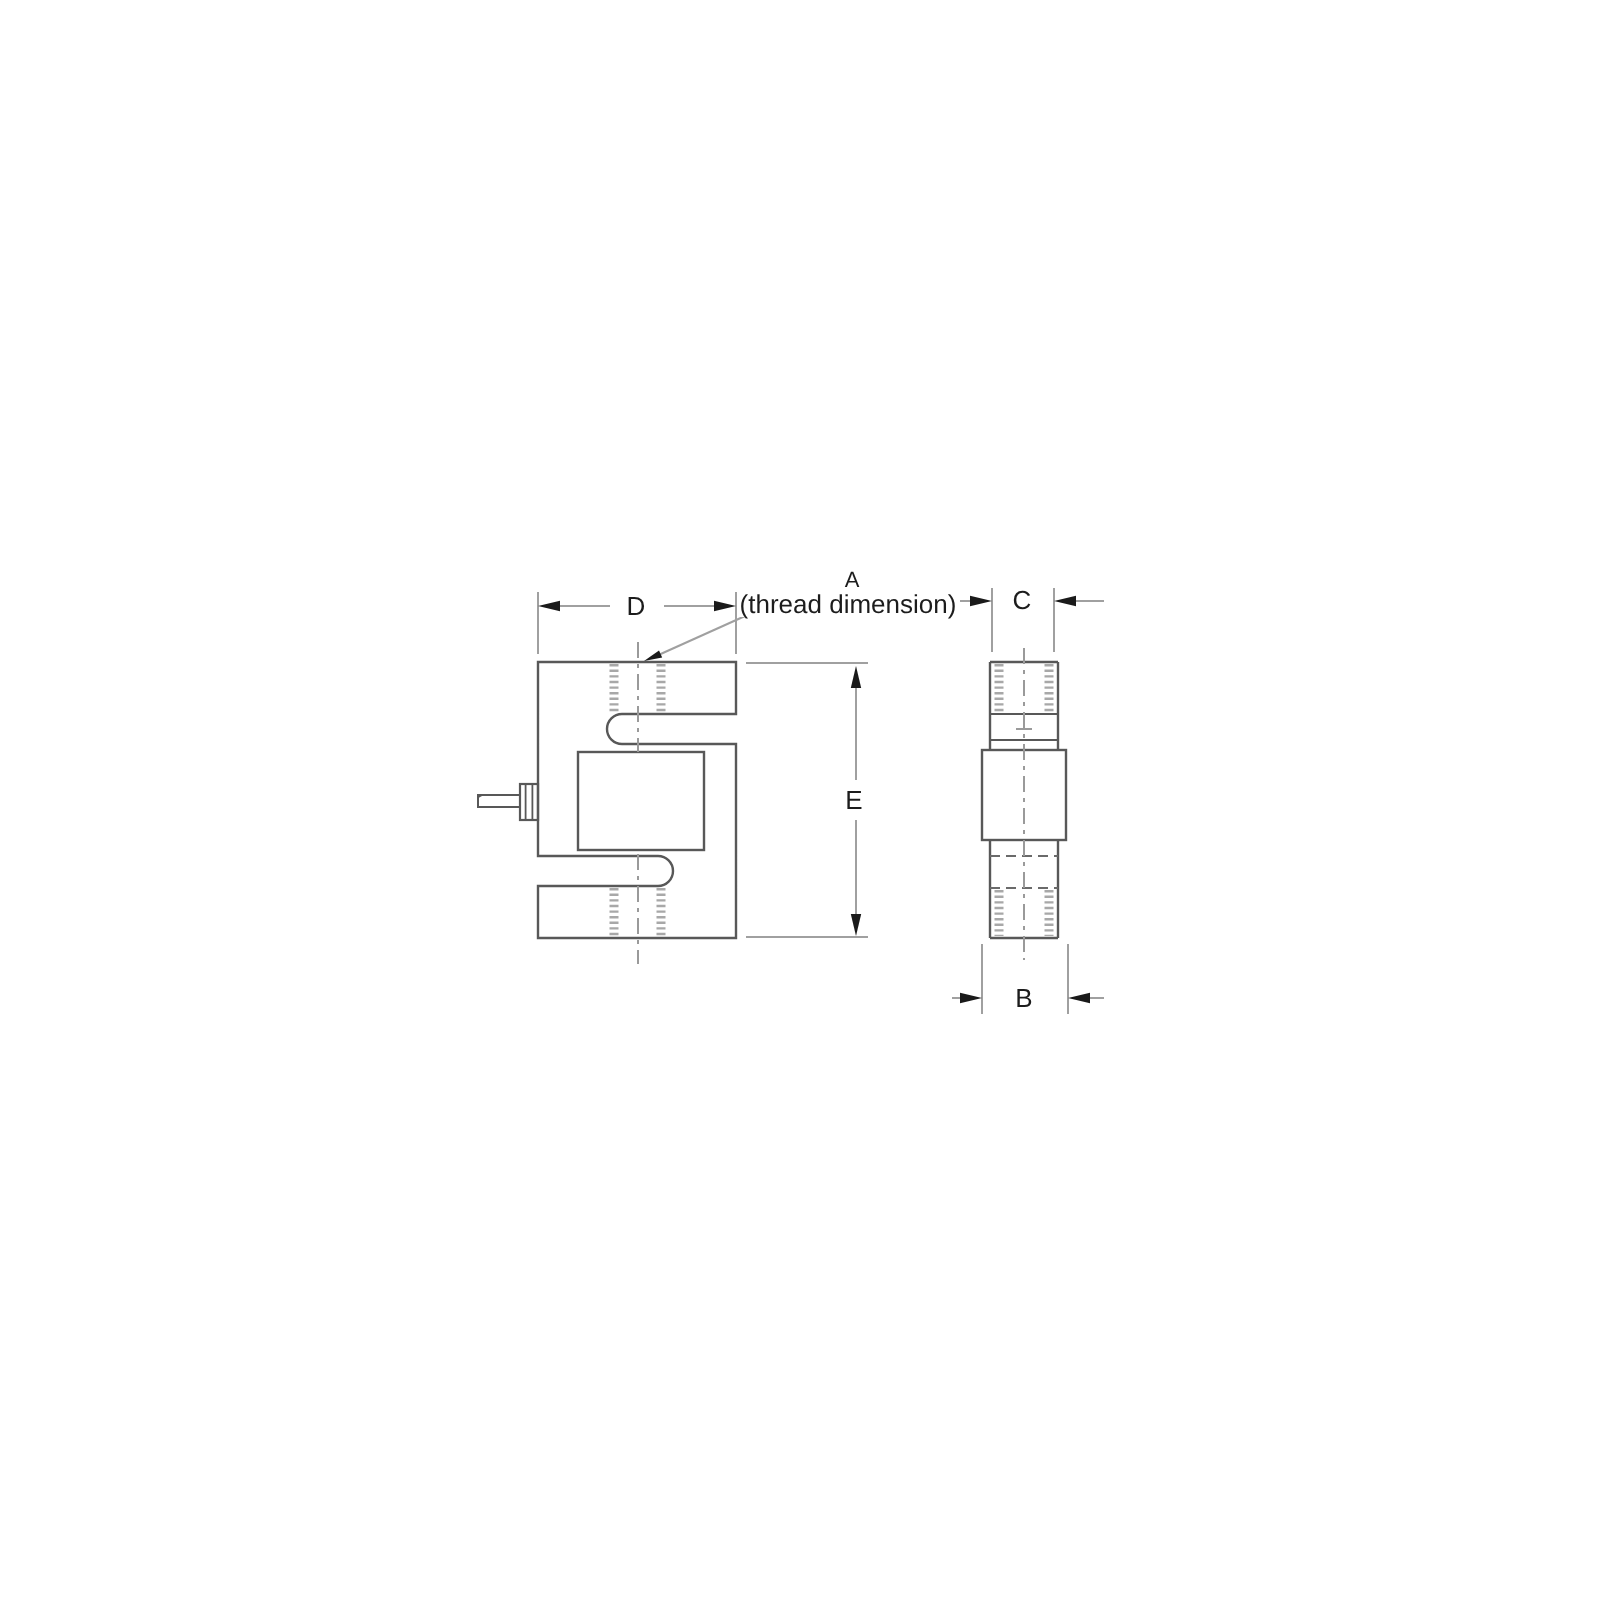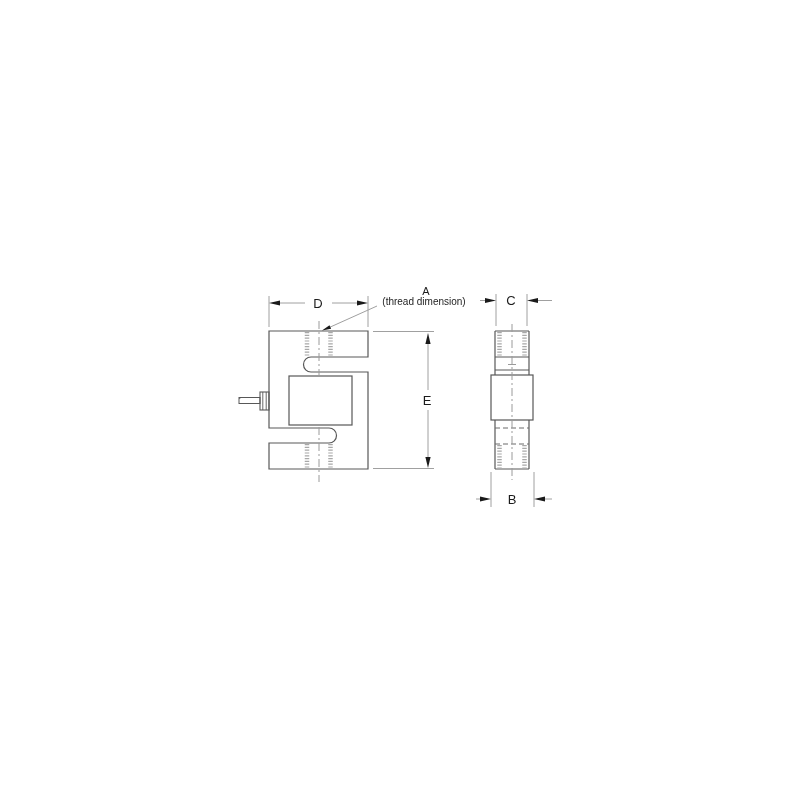--- a/index.html
+++ b/index.html
@@ -29,21 +29,21 @@
     font-size: 13px;
     line-height: 1;
     white-space: nowrap;
     background: #ffffff;
     padding: 0 2px;
   }
   .dim-label.small-a {
     font-size: 11px;
   }
   .dim-label.note {
-    font-size: 10px;
+    font-size: 13px;
     letter-spacing: 0;
     padding: 0 1px;
   }
 </style>
 </head>
 <body>
 
 <div class="stage">
 
   <svg width="800" height="800" viewBox="0 0 800 800">

